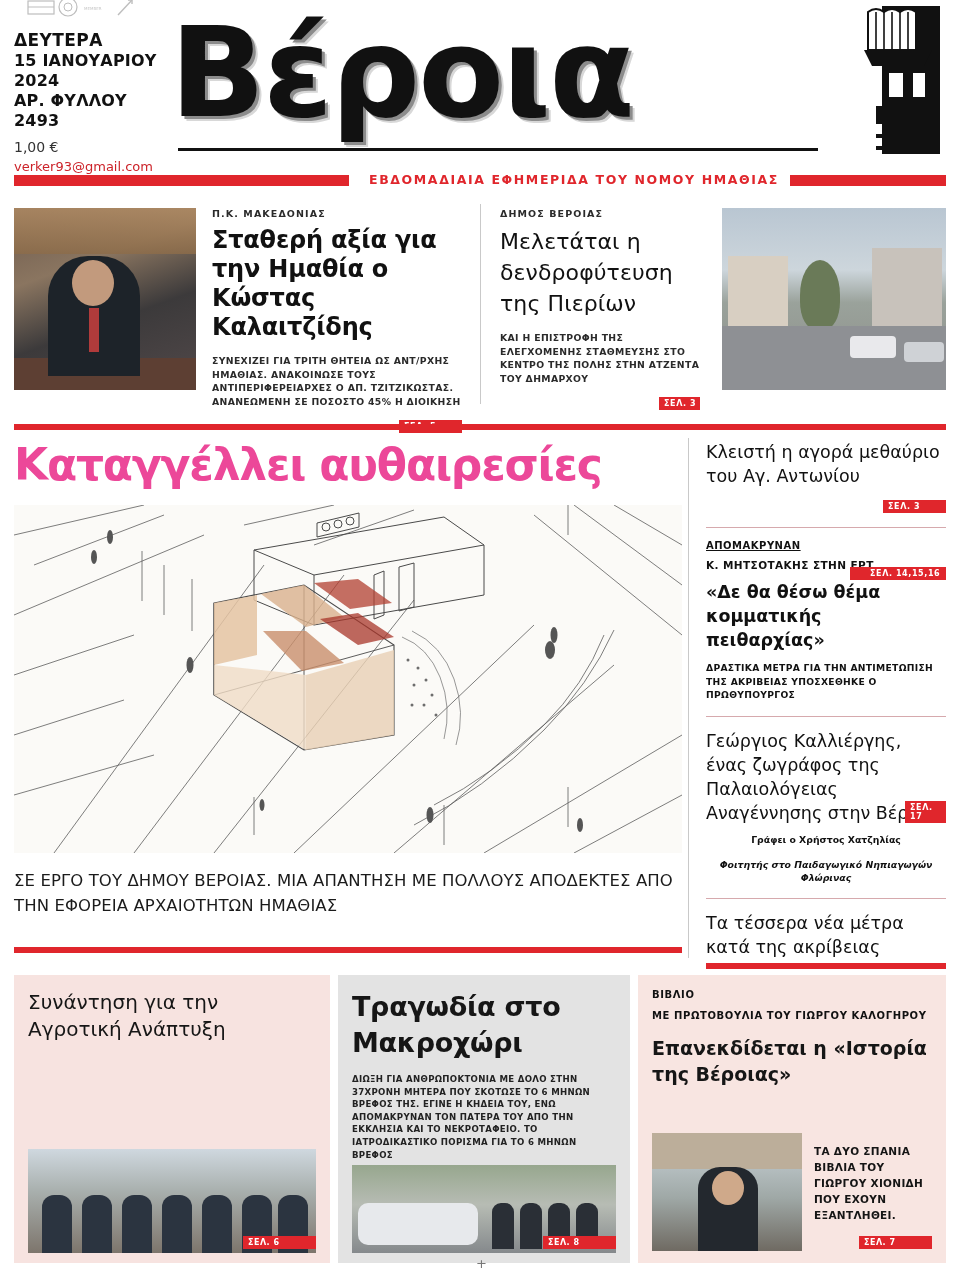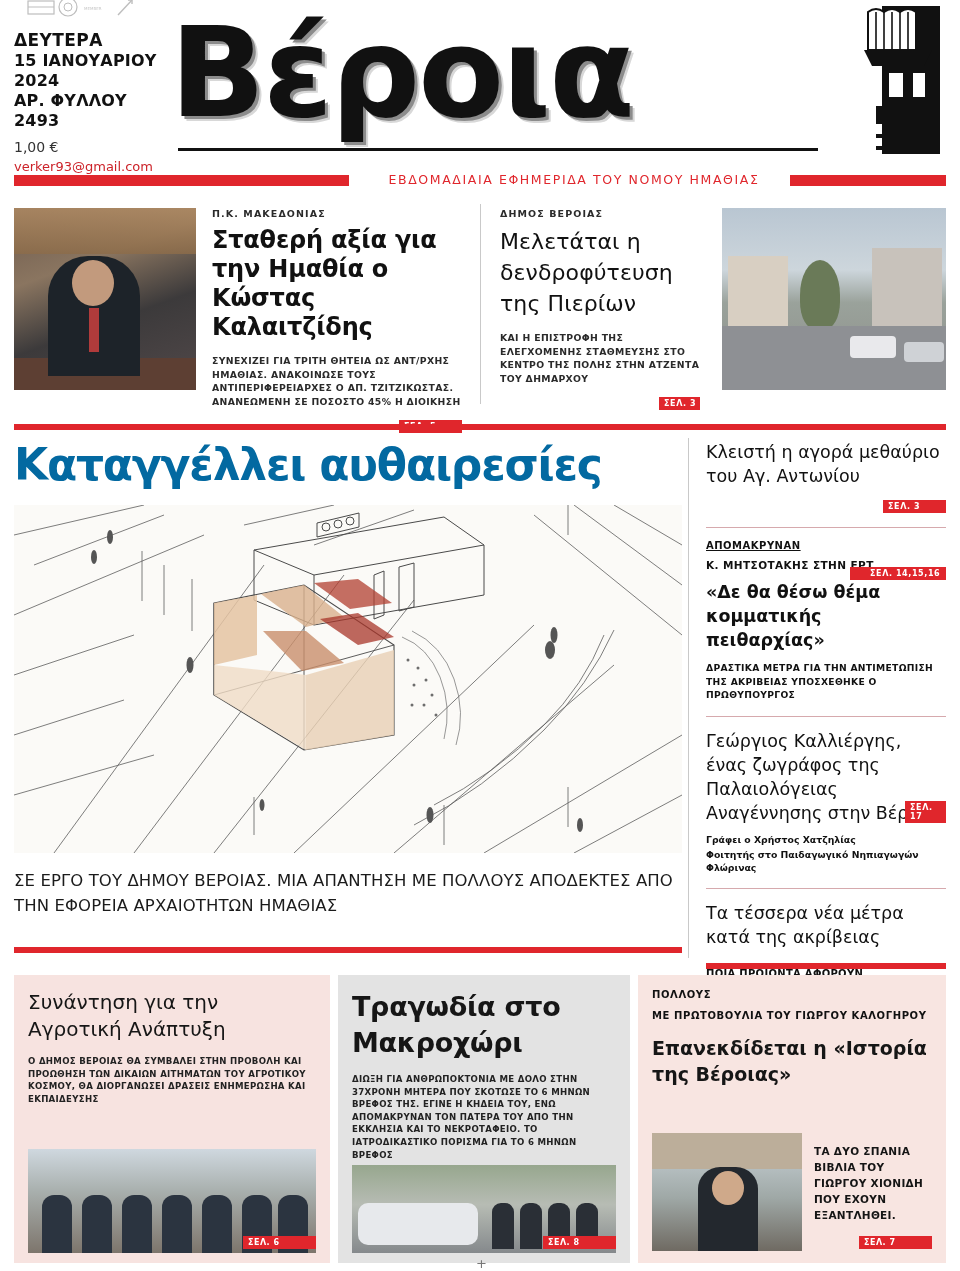--- a/index.html
+++ b/index.html
@@ -30,21 +30,21 @@
     text-shadow:3px 3px 0 #8c8c8c, 5px 5px 0 #d8d8d8;
     white-space:nowrap;
   }
   .logo-rule{position:absolute;left:178px;top:148px;width:640px;height:3px;background:#111;}
   .house-icon{position:absolute;left:830px;top:6px;width:110px;height:148px;}
 
   .redbar-row{position:absolute;left:0;top:172px;width:960px;height:16px;}
   .redbar-left{position:absolute;left:14px;top:3px;width:335px;height:11px;background:#e0262c;}
   .redbar-right{position:absolute;left:790px;top:3px;width:156px;height:11px;background:#e0262c;}
   .tagline{position:absolute;left:358px;top:0;width:432px;text-align:center;
-    font-size:12.5px;font-weight:normal;letter-spacing:1.6px;color:#e0262c;}
+    font-size:12.5px;font-weight:bold;letter-spacing:1.6px;color:#e0262c;}
 
   
   .toprow{position:absolute;left:0;top:200px;width:786px;height:215px;}
   .tr-sep{position:absolute;left:480px;top:4px;width:1px;height:200px;background:#c9c9c9;}
   .photo{background:#cfd3d6;border:0;overflow:hidden;position:relative;}
 
   .ph-left{position:absolute;left:14px;top:8px;width:182px;height:182px;
      background:linear-gradient(160deg,#6d5a4c 0%,#8a7560 32%,#3c3a3b 60%,#52494a 100%);}
   .ph-left .fig{position:absolute;left:34px;top:48px;width:92px;height:120px;background:#1d2329;border-radius:40px 40px 0 0;}
   .ph-left .face{position:absolute;left:58px;top:52px;width:42px;height:46px;background:#c29a7d;border-radius:50%;}
@@ -69,35 +69,35 @@
   .ph-right .bldg1{position:absolute;left:6px;top:48px;width:60px;height:74px;background:#d8cfc2;}
   .ph-right .bldg2{position:absolute;left:150px;top:40px;width:70px;height:82px;background:#c8c2bb;}
   .ph-right .car1{position:absolute;left:128px;top:128px;width:46px;height:22px;background:#e9e9ec;border-radius:4px;}
   .ph-right .car2{position:absolute;left:182px;top:134px;width:40px;height:20px;background:#cfd2d6;border-radius:4px;}
   .ph-right .tree{position:absolute;left:78px;top:52px;width:40px;height:70px;background:#6a7a58;border-radius:50% 50% 40% 40%;}
 
   .thickred{position:absolute;left:14px;width:932px;height:6px;background:#e0262c;}
 
   
   .mainstory{position:absolute;left:14px;top:440px;width:668px;}
-  .mainstory h1{margin:0;font-size:44px;line-height:50px;font-weight:bold;letter-spacing:-1.2px;color:#0369a1;}
+  .mainstory h1{margin:0;font-size:44px;line-height:50px;font-weight:bold;letter-spacing:-1.2px;color:#ec4899;}
   .sketch{position:absolute;left:14px;top:505px;width:668px;height:348px;background:#fbfaf7;overflow:hidden;}
   .subdeck{position:absolute;left:14px;top:868px;width:668px;font-size:16.5px;line-height:25px;
      letter-spacing:.1px;color:#1b1b1b;}
   .main-sep{position:absolute;left:688px;top:438px;width:1px;height:520px;background:#c9c9c9;}
 
   
   .side{position:absolute;left:706px;top:440px;width:240px;}
   .side h3{margin:0;font-size:17.5px;line-height:24px;font-weight:bold;color:#111;}
   .side h3.light{font-weight:400;}
   .side .hr{height:1px;background:#d6a9ad;margin:14px 0 12px 0;}
   .side .kick-u{font-size:10px;font-weight:bold;letter-spacing:.5px;text-decoration:underline;margin-bottom:8px;}
   .side .kick{font-size:10.5px;font-weight:bold;letter-spacing:.4px;margin-bottom:6px;}
   .side .smalldeck{font-size:9.2px;font-weight:bold;line-height:13.5px;letter-spacing:.3px;margin-top:9px;}
-  .byline{font-size:9.3px;font-weight:bold;line-height:13px;margin-top:10px;font-style:normal;}
+  .byline{font-size:9.3px;font-weight:bold;line-height:13px;text-align:center;margin-top:10px;font-style:normal;}
   .rowend{text-align:right;margin-top:6px;}
 
   
   .bottomrow{position:absolute;left:0;top:975px;width:960px;height:290px;}
   .bcard{position:absolute;top:0;height:288px;overflow:hidden;}
   .b1{left:14px;width:316px;background:#f7e3e0;}
   .b2{left:338px;width:292px;background:#e3e3e3;}
   .b3{left:638px;width:308px;background:#f8e5e1;}
   .bpad{padding:14px 14px 0 14px;}
   .b1 h2{margin:0;font-size:20px;line-height:27px;font-weight:400;color:#161616;}
@@ -317,42 +317,41 @@
     </div>
 
     <div class="hr"></div>
 
     <div>
       <h3 class="light">Γεώργιος Καλλιέργης, ένας ζωγράφος της Παλαιολόγειας Αναγέννησης στην Βέροια</h3>
       <div class="rowend" style="margin-top:-24px;">
         <span class="selbadge sel-w2">ΣΕΛ. 17</span>
       </div>
       <div class="byline">Γράφει ο Χρήστος Χατζηλίας</div>
-      <div class="byline" style="margin-top:2px;">Φοιτητής στο Παιδαγωγικό Νηπιαγωγών Φλώρινας</div>
+      <div class="byline" style="margin-top:12px;font-style:italic;">Φοιτητής στο Παιδαγωγικό Νηπιαγωγών Φλώρινας</div>
     </div>
 
     <div class="hr"></div>
 
     <div>
       <h3 class="light">Τα τέσσερα νέα μέτρα κατά της ακρίβειας</h3>
       <div class="smalldeck" style="margin-top:18px;font-size:10px;">ΠΟΙΑ ΠΡΟΪΟΝΤΑ ΑΦΟΡΟΥΝ</div>
       <div class="rowend" style="margin-top:4px;">
         <span class="selbadge sel-w1">ΣΕΛ. 19</span>
       </div>
     </div>
   </div>
 
   <div class="thickred" style="top:963px;left:706px;width:240px;"></div>
 
   <div class="bottomrow">
 
     <div class="bcard b1">
       <div class="bpad">
         <h2>Συνάντηση για την Αγροτική Ανάπτυξη</h2>
-        <div class="bdeck">Ο ΔΗΜΟΣ ΒΕΡΟΙΑΣ ΘΑ ΣΥΜΒΑΛΕΙ ΣΤΗΝ ΠΡΟΒΟΛΗ ΚΑΙ ΠΡΟΩΘΗΣΗ ΤΩΝ ΔΙΚΑΙΩΝ ΑΙΤΗΜΑΤΩΝ ΤΟΥ ΑΓΡΟΤΙΚΟΥ ΚΟΣΜΟΥ, ΘΑ ΔΙΟΡΓΑΝΩΣΕΙ ΔΡΑΣΕΙΣ ΕΝΗΜΕΡΩΣΗΑ ΚΑΙ ΕΚΠΑΙΔΕΥΣΗΣ</div>
       </div>
       <div class="bphoto">
         <div class="p" style="left:14px;"></div>
           <div class="p" style="left:54px;"></div>
         <div class="p" style="left:94px;"></div>
           <div class="p" style="left:134px;"></div>
         <div class="p" style="left:174px;"></div>
           <div class="p" style="left:214px;"></div>
         <div class="p" style="left:250px;"></div>
       </div>
@@ -373,21 +372,21 @@
         <div class="p" style="left:196px;"></div>
           <div class="p" style="left:224px;"></div>
       </div>
       <div style="position:absolute;right:14px;bottom:14px;">
         <span class="badge-bot">ΣΕΛ. 8</span>
       </div>
     </div>
 
     <div class="bcard b3">
       <div class="bpad">
-        <div class="bkick">ΠΟΛΛΟΥΣ</div>
+        <div class="bkick">ΒΙΒΛΙΟ</div>
         <div class="bkick" style="margin-bottom:14px;">ΜΕ ΠΡΩΤΟΒΟΥΛΙΑ ΤΟΥ ΓΙΩΡΓΟΥ ΚΑΛΟΓΗΡΟΥ</div>
         <h2>Επανεκδίδεται η «Ιστορία της Βέροιας»</h2>
       </div>
       <div class="b3photo">
         <div class="shelf"></div>
           <div class="man"></div>
           <div class="face"></div>
       </div>
       <div class="b3cap">ΤΑ ΔΥΟ ΣΠΑΝΙΑ ΒΙΒΛΙΑ ΤΟΥ ΓΙΩΡΓΟΥ ΧΙΟΝΙΔΗ ΠΟΥ ΕΧΟΥΝ ΕΞΑΝΤΛΗΘΕΙ.</div>
       <div class="b3badge">

